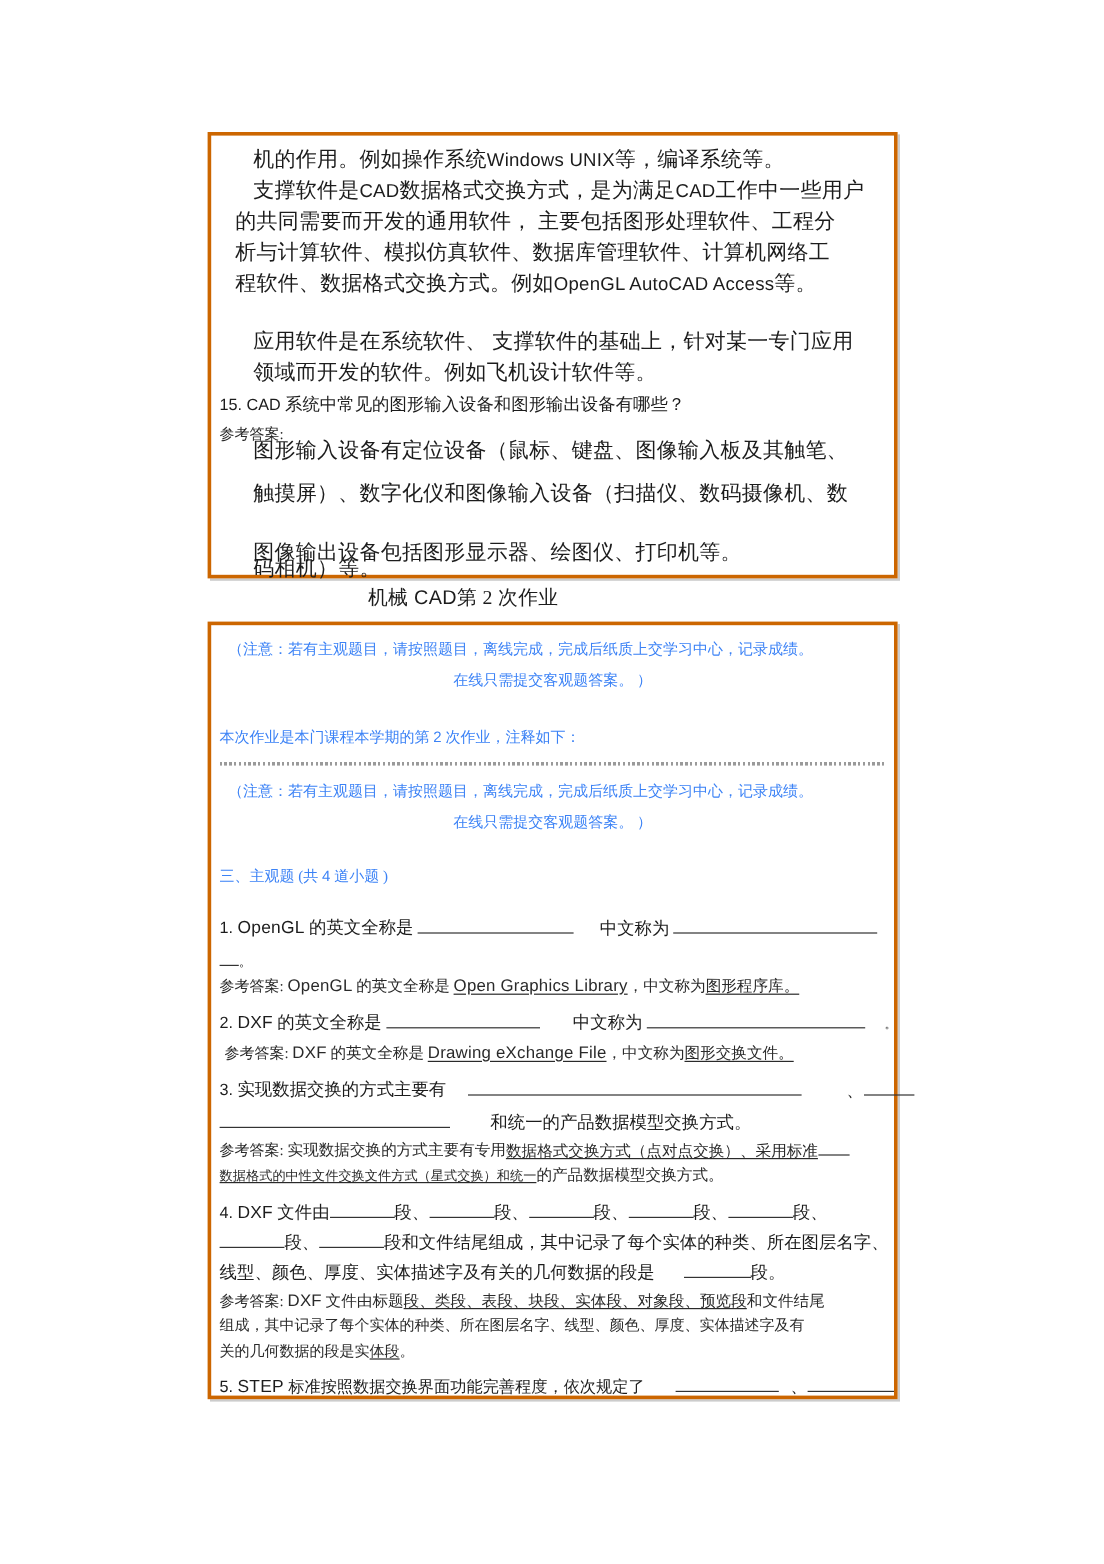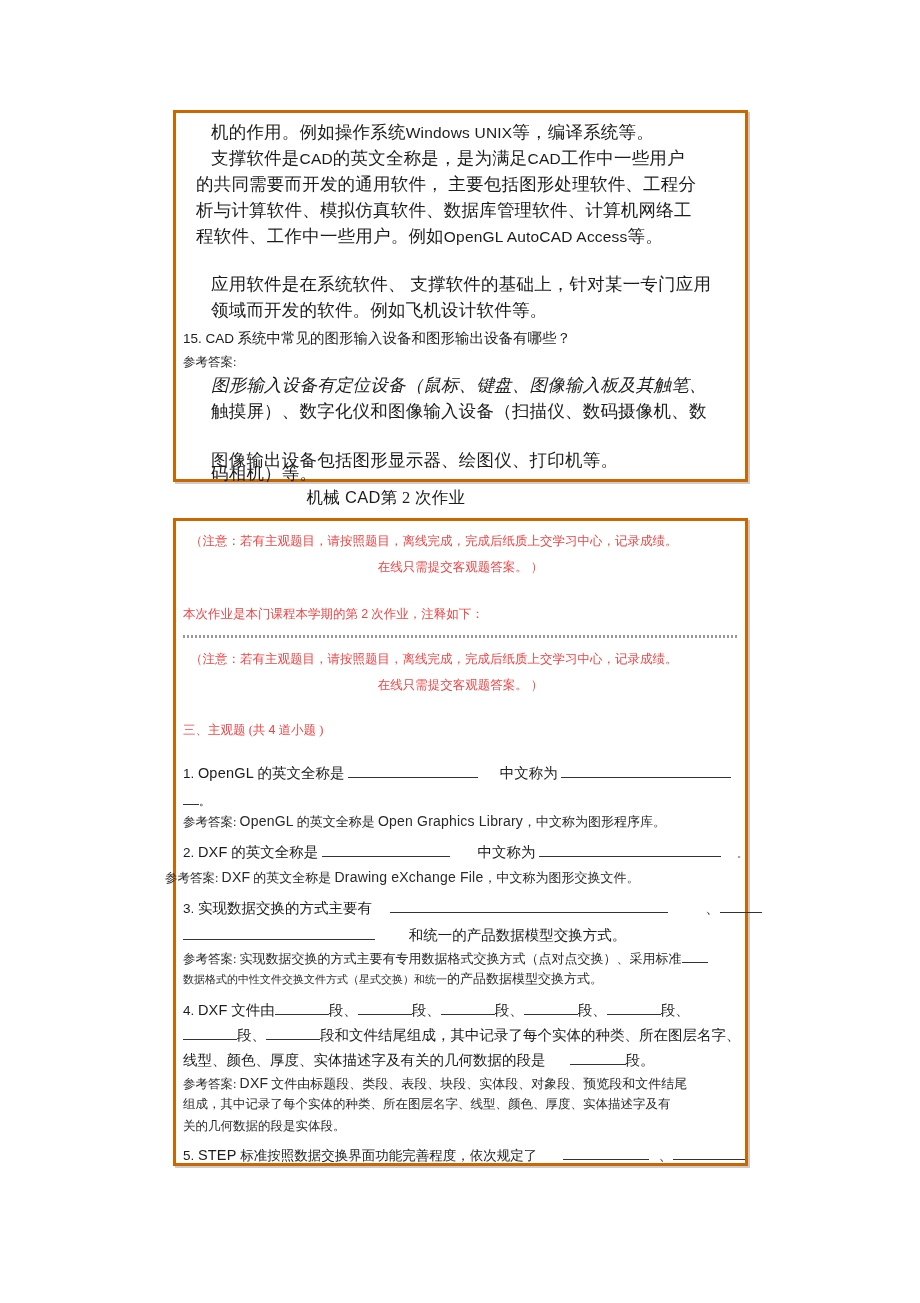--- a/index.html
+++ b/index.html
@@ -69,21 +69,21 @@
     font-family: "Liberation Sans", "DejaVu Sans", sans-serif;
     font-size: 15.5px;
     letter-spacing: 0.2px;
   }
   .sans-sm {
     font-family: "Liberation Sans", "DejaVu Sans", sans-serif;
     font-size: 13.5px;
   }
 
   
-  .u      { text-underline-offset: 2px; margin-top: 37px; }
+  .u      { text-decoration: underline; text-underline-offset: 2px; margin-top: 37px; }
 
   
   .blank {
     display: inline-block;
     border-bottom: 1px solid #333;
     vertical-align: baseline;
     height: 0.95em;
   }
 
   
@@ -109,59 +109,59 @@
     left: 183px;
     width: 555px;
     height: 3px;
     background-image: repeating-linear-gradient(to right,
         #9a9a9a 0px, #9a9a9a 2px, #ffffff 2px, #ffffff 4px);
   }
 
   .ital-note {
     font-family: "Liberation Serif", "DejaVu Serif", serif;
     font-size: 12.5px;
-    color: #ef4444;
+    color: #3b82f6;
   }
 </style>
 </head>
 <body>
 
 <div class="page">
 
   <div class="doc-box" id="box-top">
     <div class="box-inner"></div>
   </div>
 
   <div class="line body-lg" style="left:211px; top:124px;">
     <span>机的作用。例如操作系统</span><span class="sans">Windows  UNIX</span><span>等，编译系统等。</span>
   </div>
 
   <div class="line body-lg" style="left:211px; top:150px;">
-    <span>支撑软件是</span><span class="sans">CAD</span><span>的英文全称是，</span><span>是为满足</span><span class="sans">CAD</span><span>工作中一些用户</span>
+    <span>支撑软件是</span><span class="sans">CAD</span><span>数据格式交换方式，</span><span>是为满足</span><span class="sans">CAD</span><span>工作中一些用户</span>
   </div>
 
   <div class="line body-lg" style="left:196px; top:176px;">的共同需要而开发的通用软件，    主要包括图形处理软件、工程分</div>
   <div class="line body-lg" style="left:196px; top:202px;">析与计算软件、模拟仿真软件、数据库管理软件、计算机网络工</div>
 
   <div class="line body-lg" style="left:196px; top:228px;">
-    <span>程软件、工作中一些用户。例如</span><span class="sans">OpenGL AutoCAD  Access</span><span>等。</span>
+    <span>程软件、数据格式交换方式。例如</span><span class="sans">OpenGL AutoCAD  Access</span><span>等。</span>
   </div>
 
   <div class="line body-lg" style="left:211px; top:276px;">应用软件是在系统软件、  支撑软件的基础上，针对某一专门应用</div>
   <div class="line body-lg" style="left:211px; top:302px;">领域而开发的软件。例如飞机设计软件等。</div>
 
   <div class="line body-md" style="left:183px; top:331px;">
     <span class="sans-sm">15.</span>
     <span class="sans-sm">CAD</span>
     <span>系统中常见的图形输入设备和图形输出设备有哪些？</span>
   </div>
 
   <div class="line body-sm" style="left:183px; top:356px;">参考答案:</div>
 
-  <div class="line body-lg" style="left:211px; top:377px;font-style:italic;">图形输入设备有定位设备（鼠标、键盘、图像输入板及其触笔、</div>
+  <div class="line body-lg" style="left:211px; top:367px;">图形输入设备有定位设备（鼠标、键盘、图像输入板及其触笔、</div>
   <div class="line body-lg" style="left:211px; top:403px;">触摸屏）、数字化仪和图像输入设备（扫描仪、数码摄像机、数</div>
   <div class="line body-lg" style="left:211px; top:429px;margin-top:36px;">码相机）等。</div>
   <div class="line body-lg" style="left:211px; top:452px;">图像输出设备包括图形显示器、绘图仪、打印机等。</div>
 
   <div id="assignment-title">
     <span class="cn">机械</span>
     <span>CAD</span><span class="cn">第 2 次作业</span>
   </div>
 
   <div class="doc-box" id="box-main">
@@ -208,21 +208,21 @@
   </div>
 
   <div class="line body-md" style="left:183px; top:842px;">
     <span class="sans-sm">2.</span>
     <span class="sans" style="font-size:14.5px;">DXF</span>
     <span>的英文全称是</span>
     <span class="blank" style="width:128px;"></span>
     <span style="padding-left:24px;">中文称为</span>
     <span class="blank" style="width:182px;"></span><span style="font-size:10px; padding-left:16px;">。</span>
   </div>
-  <div class="line body-sm" style="left:165px; top:870px;">
+  <div class="line body-sm" style="left:187px; top:870px;">
     <span>参考答案:</span>
     <span class="sans" style="font-size:14px;">DXF</span>
     <span style="font-size:13px;">的英文全称是</span>
     <span class="sans u" style="font-size:14px;">Drawing  eXchange  File</span><span style="font-size:13px;">，中文称为</span><span class="u" style="font-size:13px;">图形交换文件。</span>
   </div>
 
   <div class="line body-md" style="left:183px; top:898px;">
     <span class="sans-sm">3.</span>
     <span>实现数据交换的方式主要有</span>
     <span class="blank" style="width:278px; margin-left:14px;"></span>

